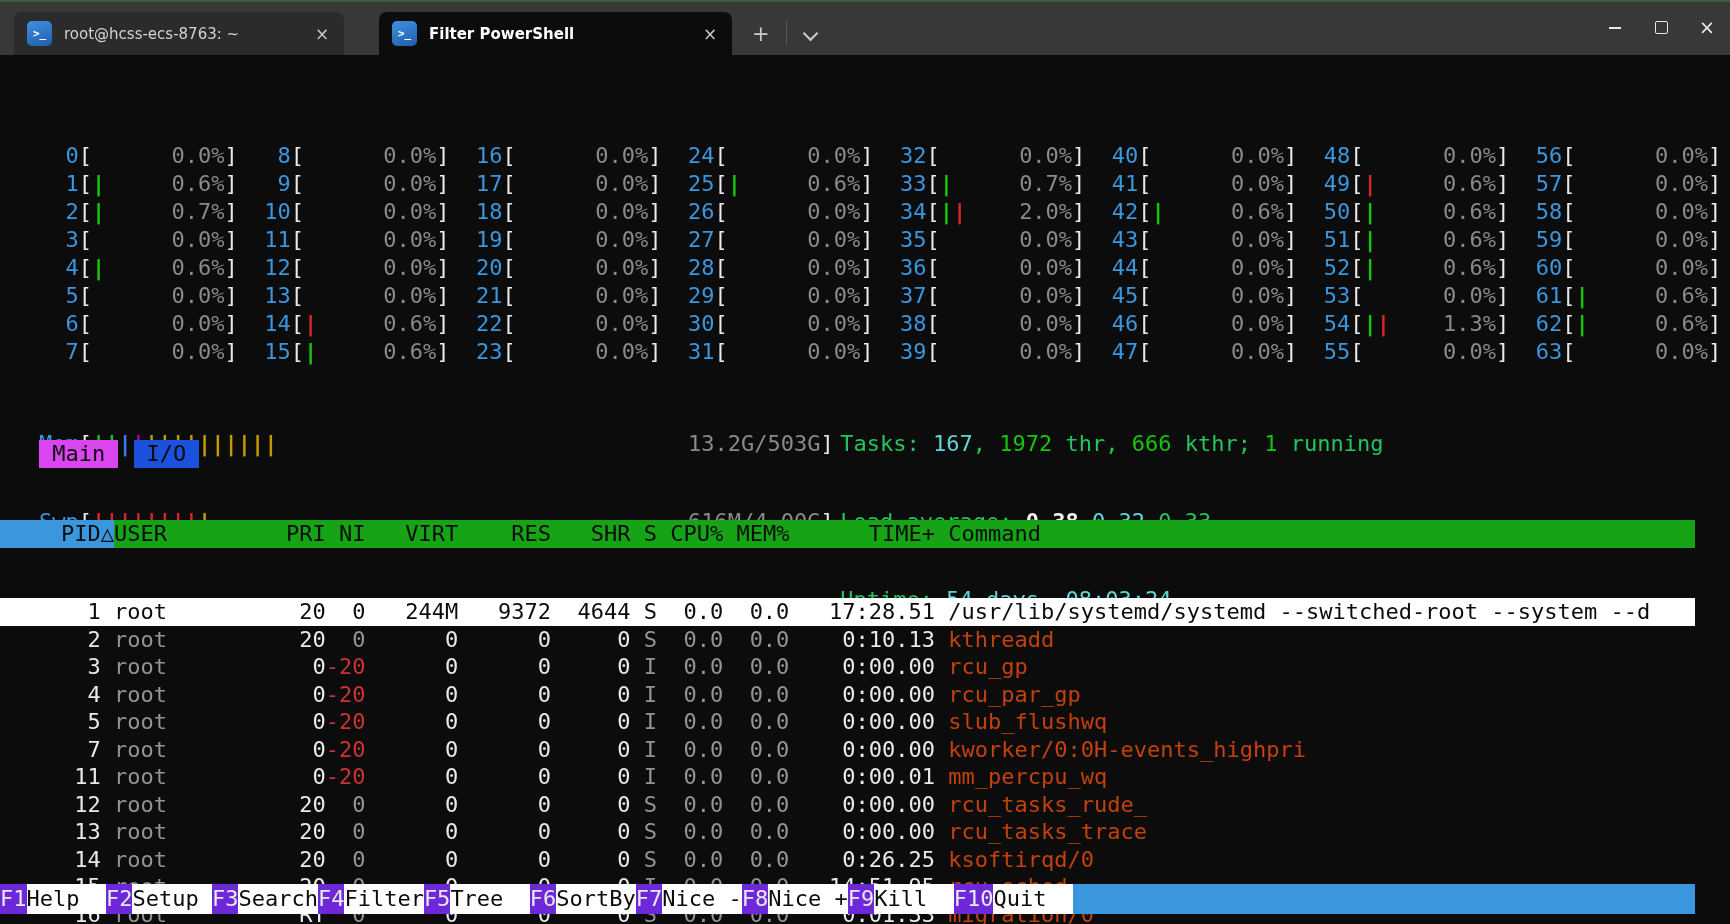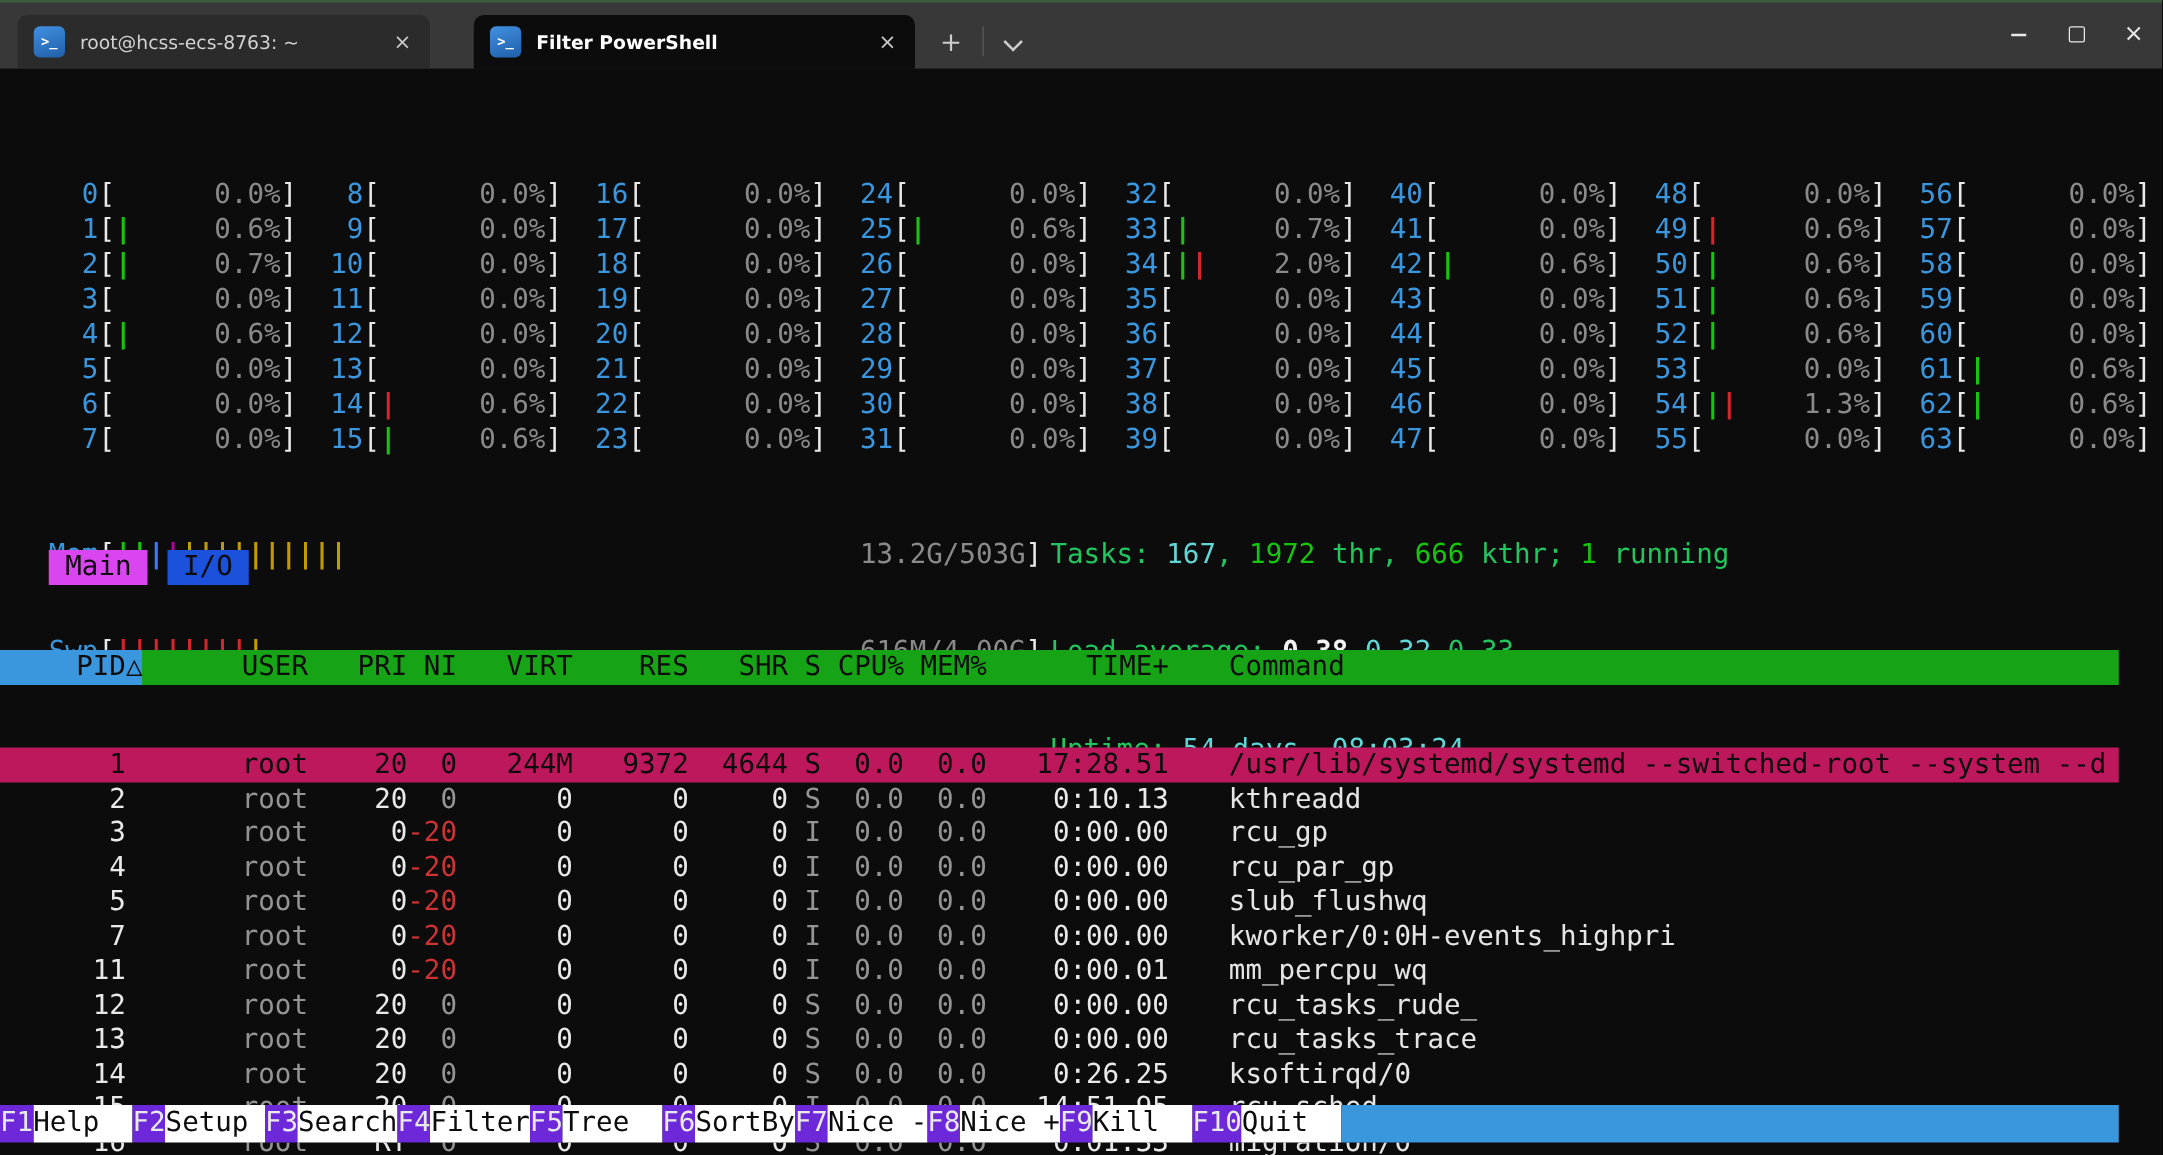--- a/index.html
+++ b/index.html
@@ -56,29 +56,29 @@
   .screen-tabs{position:absolute;top:385px;left:39px;height:28px;line-height:28px;display:flex;gap:16px;}
   .stab{padding:0 1ch;color:#0C0C0C;}
   .stab-main{background:#d946ef;}
   .stab-io{background:#1C51DC;padding-left:12px;}
 
   .ptable{position:absolute;top:415px;left:0;width:1730px;white-space:pre;}
   .phead{height:28px;line-height:28px;padding-left:8px;width:1695px;color:#0C0C0C;
          background:linear-gradient(to right,#3A96DD 0 114px,#16A316 114px 100%);}
   .phead .c{color:#0C0C0C;}
   .prow{height:27.5px;line-height:27.5px;padding-left:8px;}
-  .prow-sel{background:#be185d;width:1695px;}
+  .prow-sel{background:#ffffff;width:1695px;}
   .prow-sel .c{color:#0c0c0c !important;}
   .c{display:inline-block;text-align:right;white-space:pre;vertical-align:top;}
-  .c.l{text-align:right;padding-left:48px;}
+  .c.l{text-align:left;}
   .w1{width:1ch;}.w2{width:2ch;}.w3{width:3ch;}.w5{width:5ch;}.w6{width:6ch;}
   .w7{width:7ch;}.w10{width:10ch;}.w11{width:11ch;}
   .fpid{color:#E9E9E9;} .fusr{color:#949494;} .fpri{color:#E9E9E9;} .fni{color:#949494;}
   .fni-red{color:#CC3333;} .fz{color:#E9E9E9;} .fst{color:#949494;} .fp{color:#949494;}
-  .ftime{color:#E9E9E9;} .fcmd{color:#e5e5e5;padding-left:1ch;text-align:left;}
+  .ftime{color:#E9E9E9;} .fcmd{color:#c2410c;padding-left:1ch;text-align:left;}
 
   .fbar{position:absolute;top:829px;left:0;width:1695px;height:30px;line-height:30px;
         display:flex;background:#0C0C0C;white-space:pre;}
   .fk{color:#E9E9E9;background:#6d28d9;}
   .fl{color:#0C0C0C;background:#ffffff;display:inline-block;width:6ch;white-space:pre;}
   .ffill{flex:1;background:#3A96DD;}
 </style>
 </head>
 <body>
 

